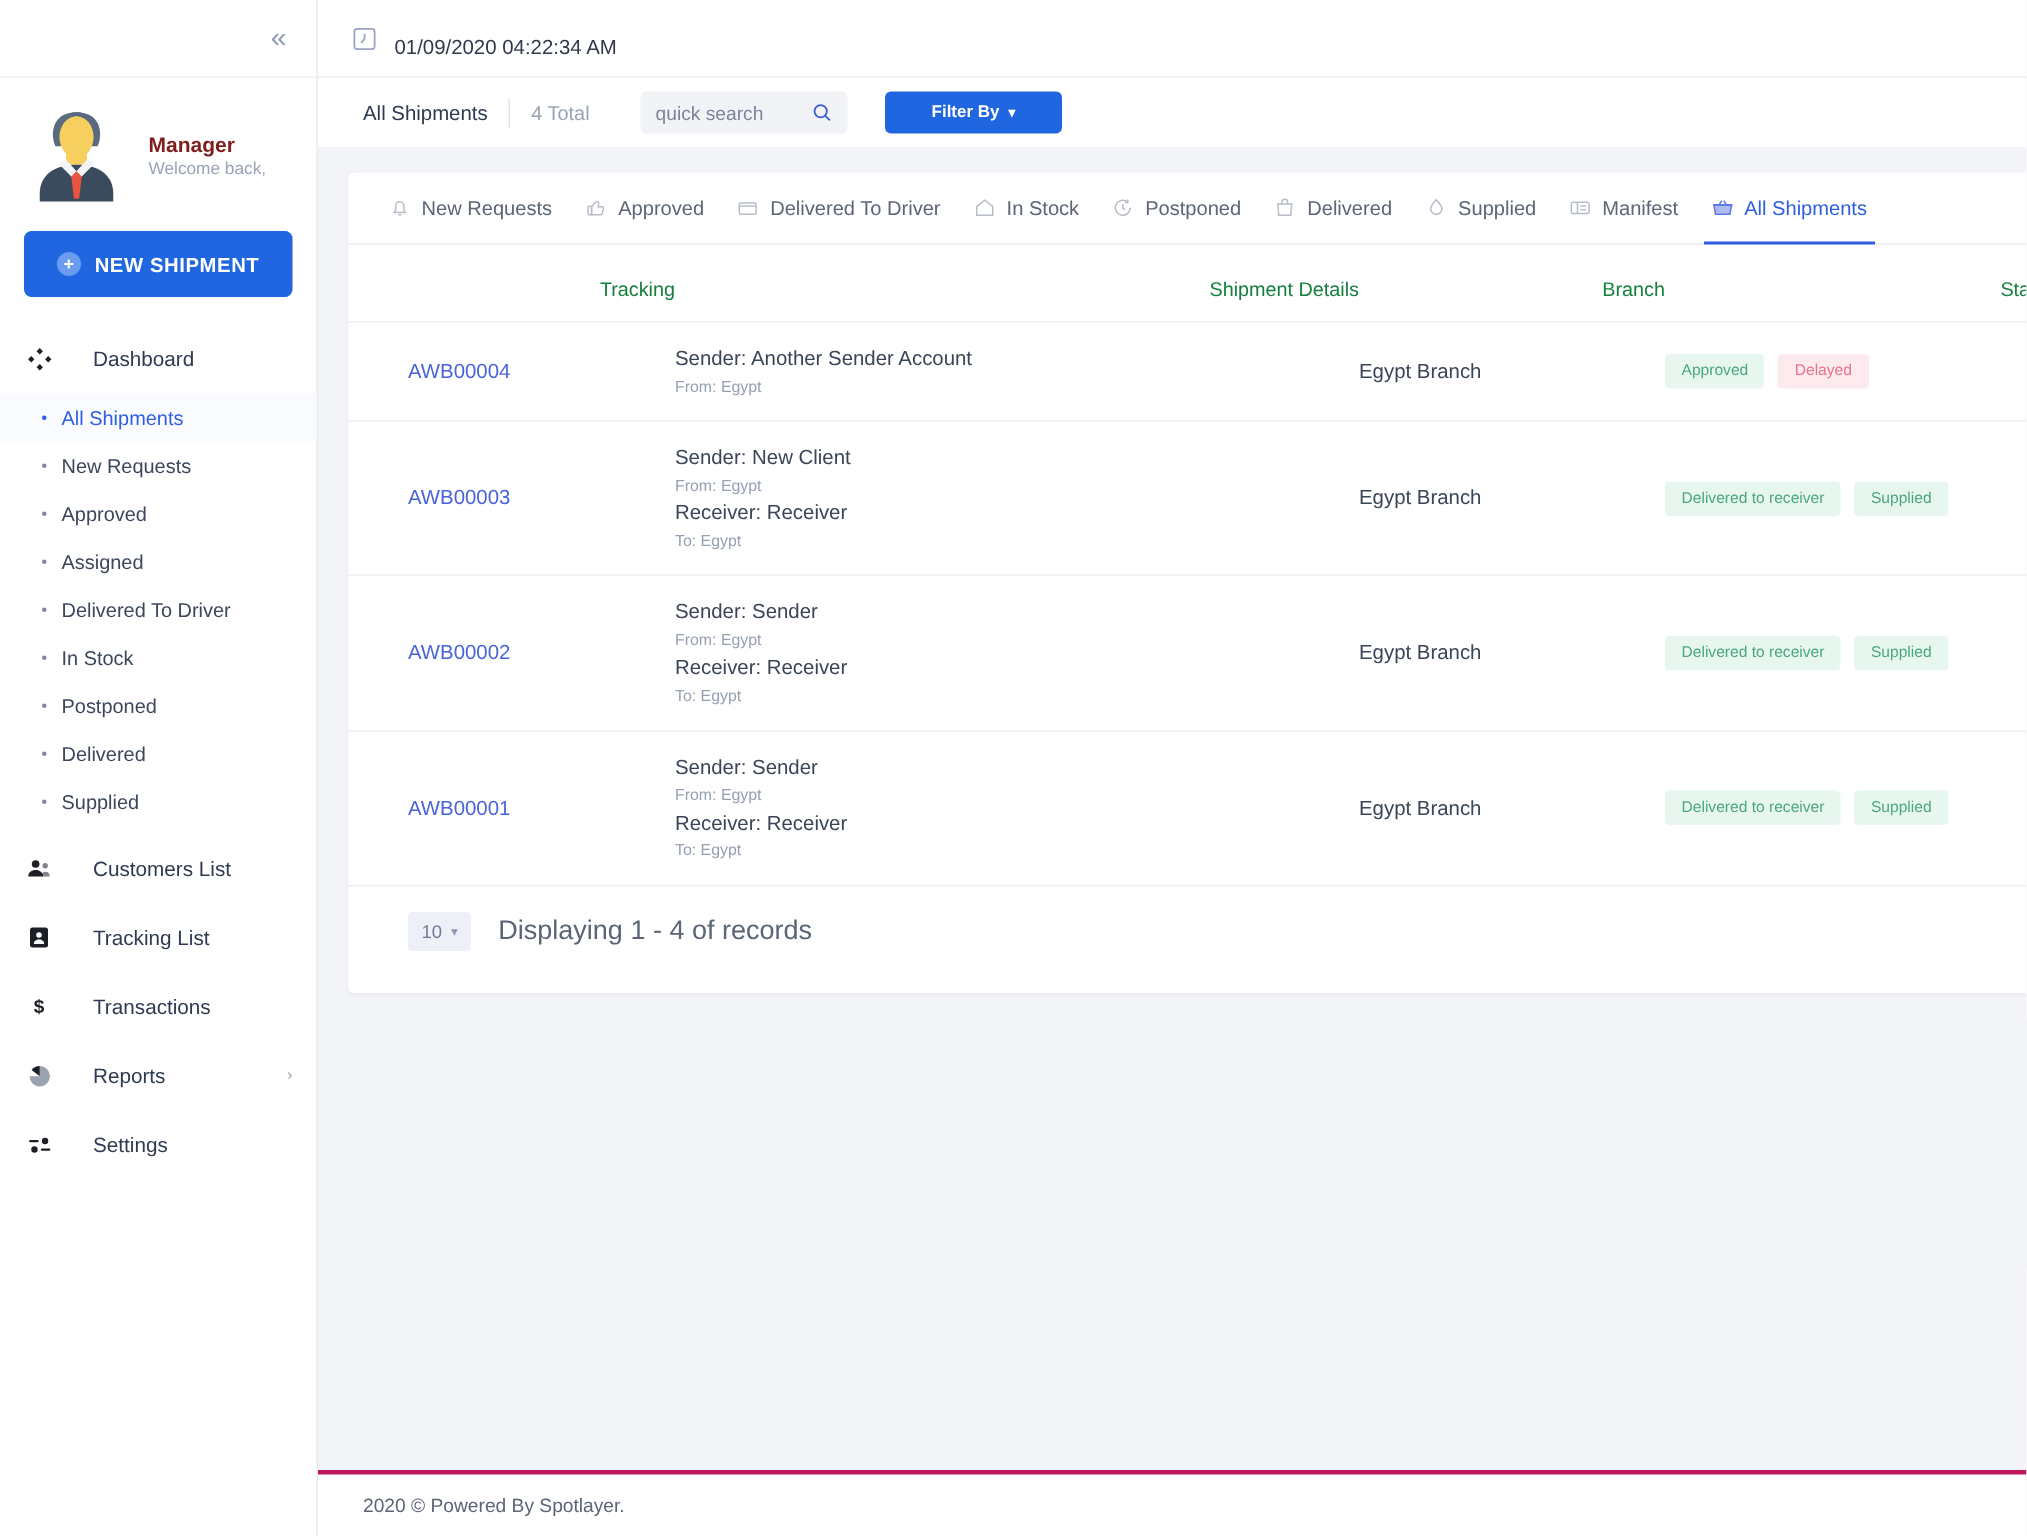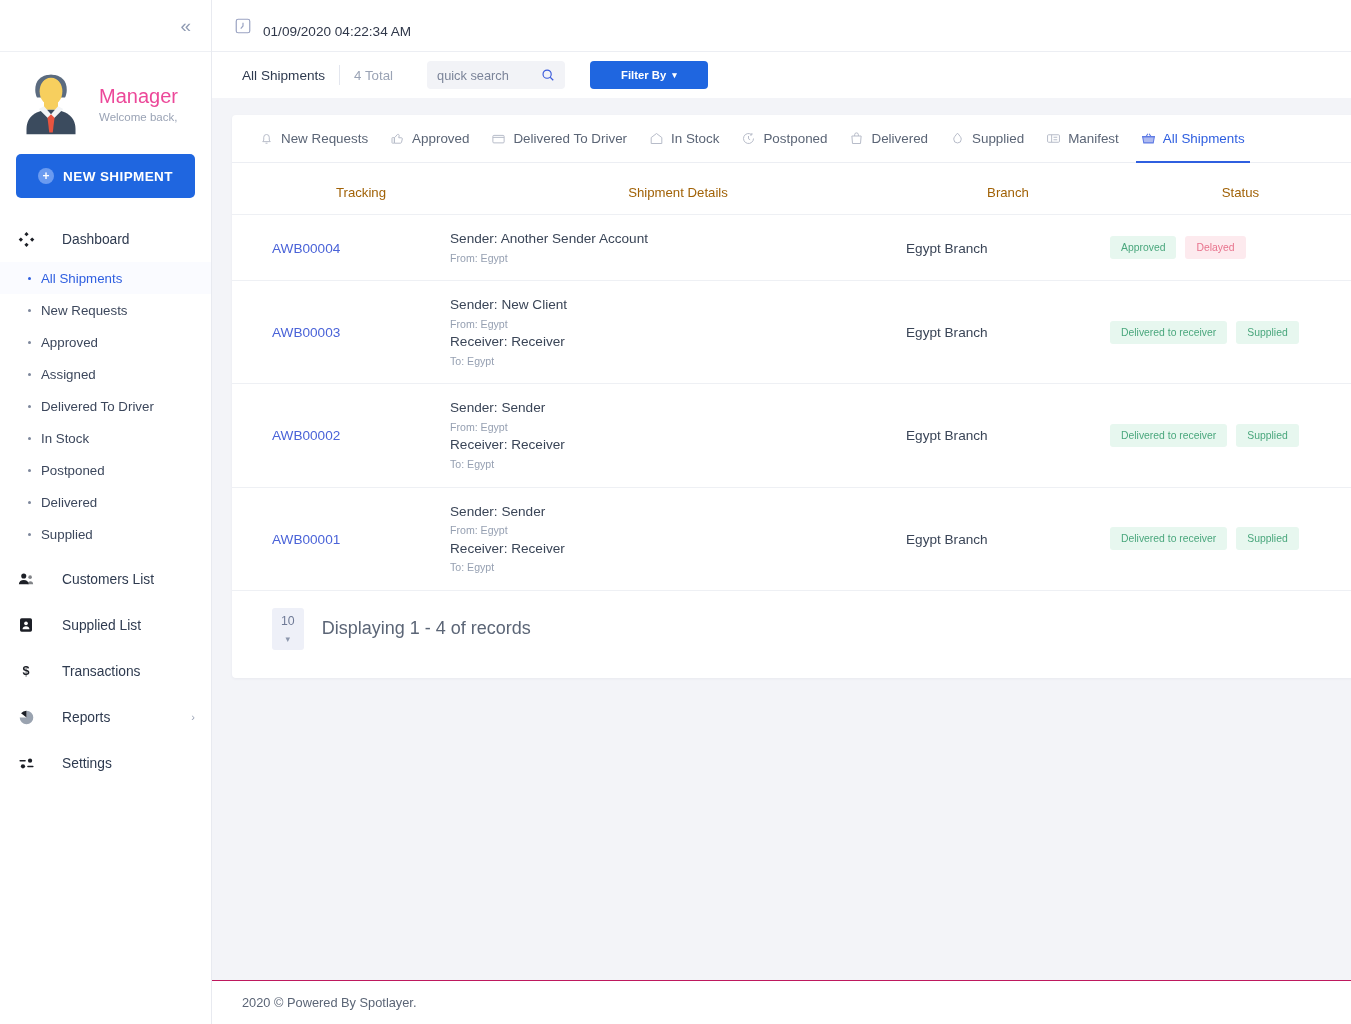--- a/index.html
+++ b/index.html
@@ -29,21 +29,21 @@
     color: #8f9bb3; font-size: 19px; line-height: 1;
     cursor: pointer; letter-spacing: -2px;
   }
   .profile {
     display: flex; align-items: center; gap: 13px;
     padding: 14px 0 10px 16px;
   }
   .avatar { width: 70px; height: 70px; flex: none; }
   .profile-text { padding-top: 4px; }
   .profile-name {
-    font-size: 20px; color: #ec4899; font-weight: 400; line-height: 1.3;
+    font-size: 14px; color: #7f1d1d; font-weight: 700; line-height: 1.3;
   }
   .profile-sub {
     font-size: 11.5px; color: #9aa3b5; margin-top: 2px;
   }
   .new-shipment {
     margin: 8px 16px 18px 16px;
     height: 44px; border-radius: 5px;
     background: #1f66e0;
     color: #fff; font-size: 13.5px; font-weight: 700; letter-spacing: .4px;
     display: flex; align-items: center; justify-content: center; gap: 9px;
@@ -153,22 +153,22 @@
   .tab.active { color: #2f5fe0; }
   .tab.active::after {
     content: ""; position: absolute; left: 6px; right: 6px; bottom: 0;
     height: 2px; background: #2f5fe0;
   }
   .tab-ico { width: 15px; height: 15px; flex: none; display:block; }
 
   
   .tbl { width: 100%; border-collapse: collapse; }
   .tbl thead th {
-    text-align: center; font-weight: 400;
-    font-size: 13.2px; color: #a16207;
+    text-align: right; font-weight: 400;
+    font-size: 13.2px; color: #15803d;
     padding: 22px 0 14px 0;
     border-bottom: 1px solid #eef0f4;
   }
   .tbl tbody td {
     padding: 14px 0; border-bottom: 1px solid #eef0f4;
     vertical-align: middle;
   }
   .tbl tbody tr:last-child td { border-bottom: 1px solid #eef0f4; }
   .col-track { width: 218px; padding-left: 40px !important; }
   .col-det   { width: 456px; }
@@ -191,29 +191,28 @@
   
   .pager {
     display: flex; align-items: center; gap: 18px;
     padding: 17px 0 28px 40px;
   }
   .page-size {
     background: #eef0f8; border-radius: 3px;
     font-size: 12.3px; color: #6f7a96;
     padding: 6px 9px; display: flex; align-items: center; gap: 6px;
     cursor: pointer;
-    flex-direction: column;
   }
   .page-size .ps-caret { font-size: 9px; color: #8d97ad; }
   .pager-text { font-size: 18px; color: #5b6576; }
 
   
   .footer {
     height: 44px; background: #fff;
-    border-top: 1px solid #be185d;
+    border-top: 3px solid #be185d;
     display: flex; align-items: center; padding-left: 30px; text-align: right;
   }
   .footer-text { font-size: 12.8px; color: #5b6576; }
 </style>
 </head>
 <body>
 
 <div class="app">
 
   <aside class="sidebar">
@@ -308,21 +307,21 @@
     </div>
 
     <div class="nav-item">
       <span class="nv-ico">
         <svg width="16" height="16" viewBox="0 0 24 24">
           <rect x="3" y="2" width="18" height="20" rx="2.5" fill="#1c1f26"></rect>
           <circle cx="12" cy="9.5" r="2.8" fill="#fff"></circle>
           <path d="M6.8 18.5c0-3 2.4-4.6 5.2-4.6s5.2 1.6 5.2 4.6z" fill="#fff"></path>
         </svg>
       </span>
-      <span>Supplied List</span>
+      <span>Tracking List</span>
     </div>
 
     <div class="nav-item">
       <span class="nv-ico">
         <svg width="16" height="16" viewBox="0 0 24 24">
           <text x="12" y="18.5" font-size="19" font-weight="bold" fill="#1c1f26" text-anchor="middle" font-family="Liberation Sans, sans-serif">$</text>
         </svg>
       </span>
       <span>Transactions</span>
     </div>

